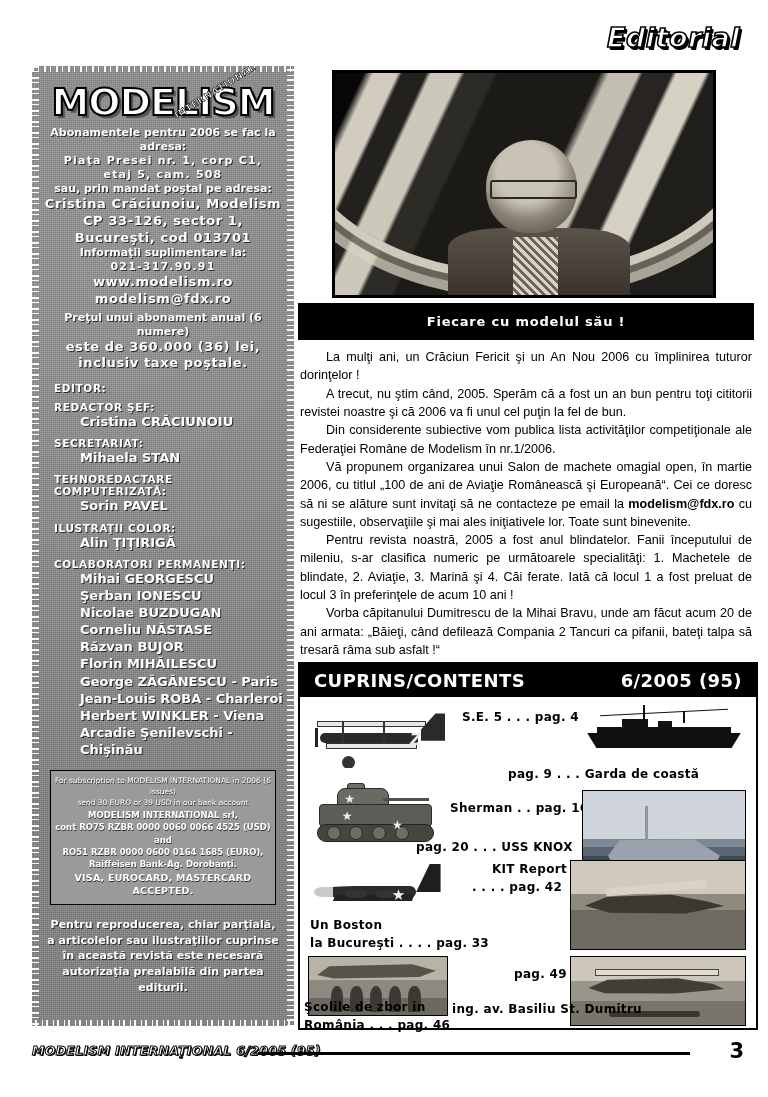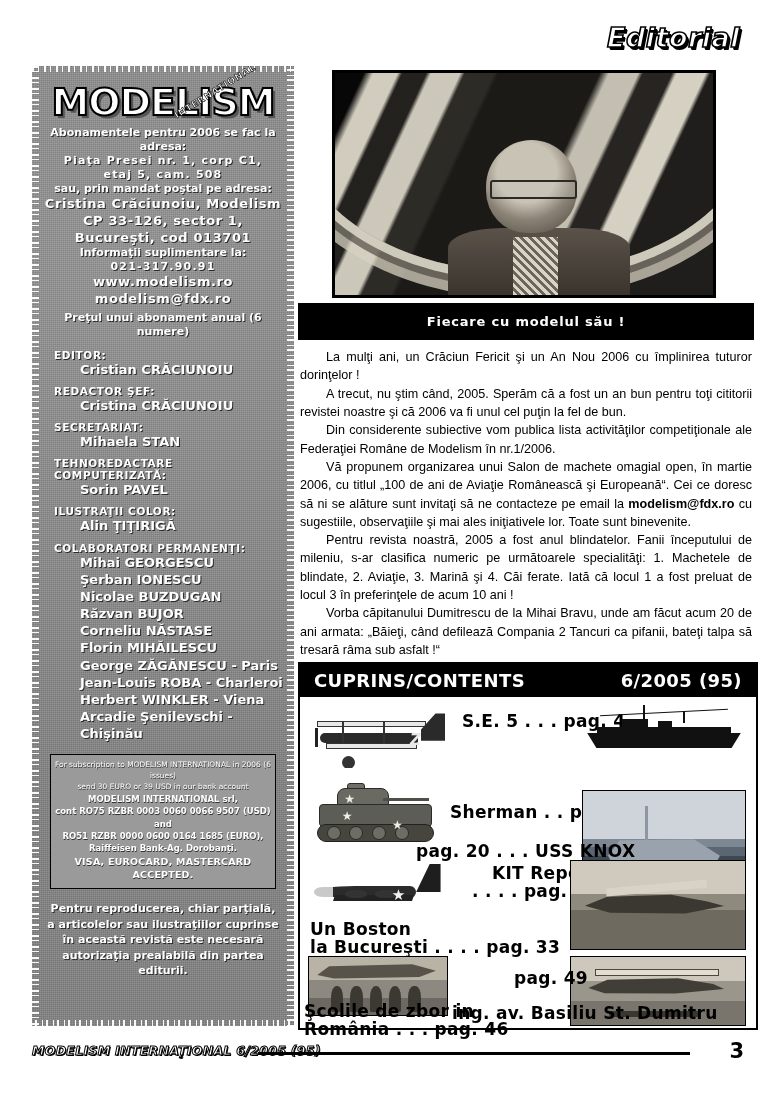--- a/index.html
+++ b/index.html
@@ -187,21 +187,21 @@
     font-size:18px;letter-spacing:.4px;
   }
   #contents-issue{
     position:absolute;right:14px;top:6px;color:#fff;
     font-family:"DejaVu Sans", sans-serif;font-weight:bold;
     font-size:18px;letter-spacing:.4px;
   }
   .toc-label{
     position:absolute;
     font-family:"DejaVu Sans", sans-serif;font-weight:bold;
-    font-size:17px;color:#000;letter-spacing:.3px;line-height:1.3;
+    font-size:12px;color:#000;letter-spacing:.3px;line-height:1.3;
   }
 
   
   .thumb{position:absolute;overflow:hidden;}
   .thumb.framed{border:1px solid #000;}
 
   
   .se5 .fuse{position:absolute;left:6%;top:44%;width:72%;height:16%;background:#2a2a2a;border-radius:6px 2px 2px 6px;}
   .se5 .wing-top{position:absolute;left:4%;top:24%;width:78%;height:7%;background:#e8e8e8;border:1px solid #333;}
   .se5 .wing-bot{position:absolute;left:10%;top:60%;width:66%;height:6%;background:#e8e8e8;border:1px solid #333;}
@@ -306,55 +306,55 @@
     <div class="sb-line sb-sm">sau, prin mandat poştal pe adresa:</div>
     <div class="sb-line sb-mid">Cristina Crăciunoiu, Modelism</div>
     <div class="sb-line sb-mid">CP 33-126, sector 1,</div>
     <div class="sb-line sb-mid">Bucureşti, cod 013701</div>
     <div class="sb-line sb-sm">Informaţii suplimentare la:</div>
     <div class="sb-line sb-big">021-317.90.91</div>
     <div class="sb-line sb-mid">www.modelism.ro</div>
     <div class="sb-line sb-mid">modelism@fdx.ro</div>
     <div class="sp3"></div>
     <div class="sb-line sb-sm">Preţul unui abonament anual (6 numere)</div>
+    <div class="sb-line sb-mid">este de 360.000 (36) lei, inclusiv taxe poştale.</div>
 
     <div id="credits">
       <div class="role">EDITOR:</div>
-      <div class="person">Cristian CRĂCIUNOIU</div>
 
       <div class="role">REDACTOR ŞEF:</div>
       <div class="person">Cristina CRĂCIUNOIU</div>
 
       <div class="role">SECRETARIAT:</div>
       <div class="person">Mihaela STAN</div>
 
       <div class="role">TEHNOREDACTARE COMPUTERIZATĂ:</div>
       <div class="person">Sorin PAVEL</div>
 
       <div class="role">ILUSTRAŢII COLOR:</div>
       <div class="person">Alin ŢIŢIRIGĂ</div>
 
       <div class="role">COLABORATORI PERMANENŢI:</div>
       <div class="person">Mihai GEORGESCU</div>
       <div class="person">Şerban IONESCU</div>
       <div class="person">Nicolae BUZDUGAN</div>
+      <div class="person">Corneliu NĂSTASE</div>
       <div class="person">Răzvan BUJOR</div>
-      <div class="person">Corneliu NĂSTASE</div>
       <div class="person">Florin MIHĂILESCU</div>
       <div class="person">George ZĂGĂNESCU - Paris</div>
       <div class="person">Jean-Louis ROBA - Charleroi</div>
       <div class="person">Herbert WINKLER - Viena</div>
       <div class="person">Arcadie Şenilevschi - Chişinău</div>
     </div>
 
     <div id="bank-box">
       <div>For subscription to MODELISM INTERNATIONAL in 2006 (6 issues)</div>
       <div>send 30 EURO or 39 USD in our bank account</div>
       <div class="b">MODELISM INTERNATIONAL srl,</div>
-      <div class="b">cont RO75 RZBR 0003 0060 0066 9507 (USD) and</div>
+      <div class="b">cont RO75 RZBR 0000 0060 0066 4525 (USD) and</div>
       <div class="b">RO51 RZBR 0000 0600 0164 1685 (EURO),</div>
       <div class="b">Raiffeisen Bank-Ag. Dorobanţi.</div>
       <div class="bb">VISA, EUROCARD, MASTERCARD ACCEPTED.</div>
     </div>
 
     <div class="notice">Pentru reproducerea, chiar parţială, a articolelor sau ilustraţiilor cuprinse în această revistă este necesară autorizaţia prealabilă din partea editurii.</div>
 
   </div>
 </div>
 
@@ -402,20 +402,21 @@
 
   <div class="thumb ship" style="left:284px;top:40px;width:160px;height:58px;">
     <div class="rig"></div>
     <div class="mast"></div>
     <div class="mast2"></div>
     <div class="sup1"></div>
     <div class="sup2"></div>
     <div class="deck"></div>
     <div class="hull"></div>
   </div>
+  <div class="toc-label" style="left:208px;top:103px;">pag. 9  . . .  Garda de coastă</div>
 
   <div class="thumb tank" style="left:14px;top:110px;width:126px;height:72px;">
     <div class="cupola"></div>
     <div class="turret"></div>
     <div class="barrel"></div>
     <div class="hull"></div>
     <div class="track"></div>
     <div class="road" style="left:10%;"></div>
     <div class="road" style="left:28%;"></div>
     <div class="road" style="left:46%;"></div>

